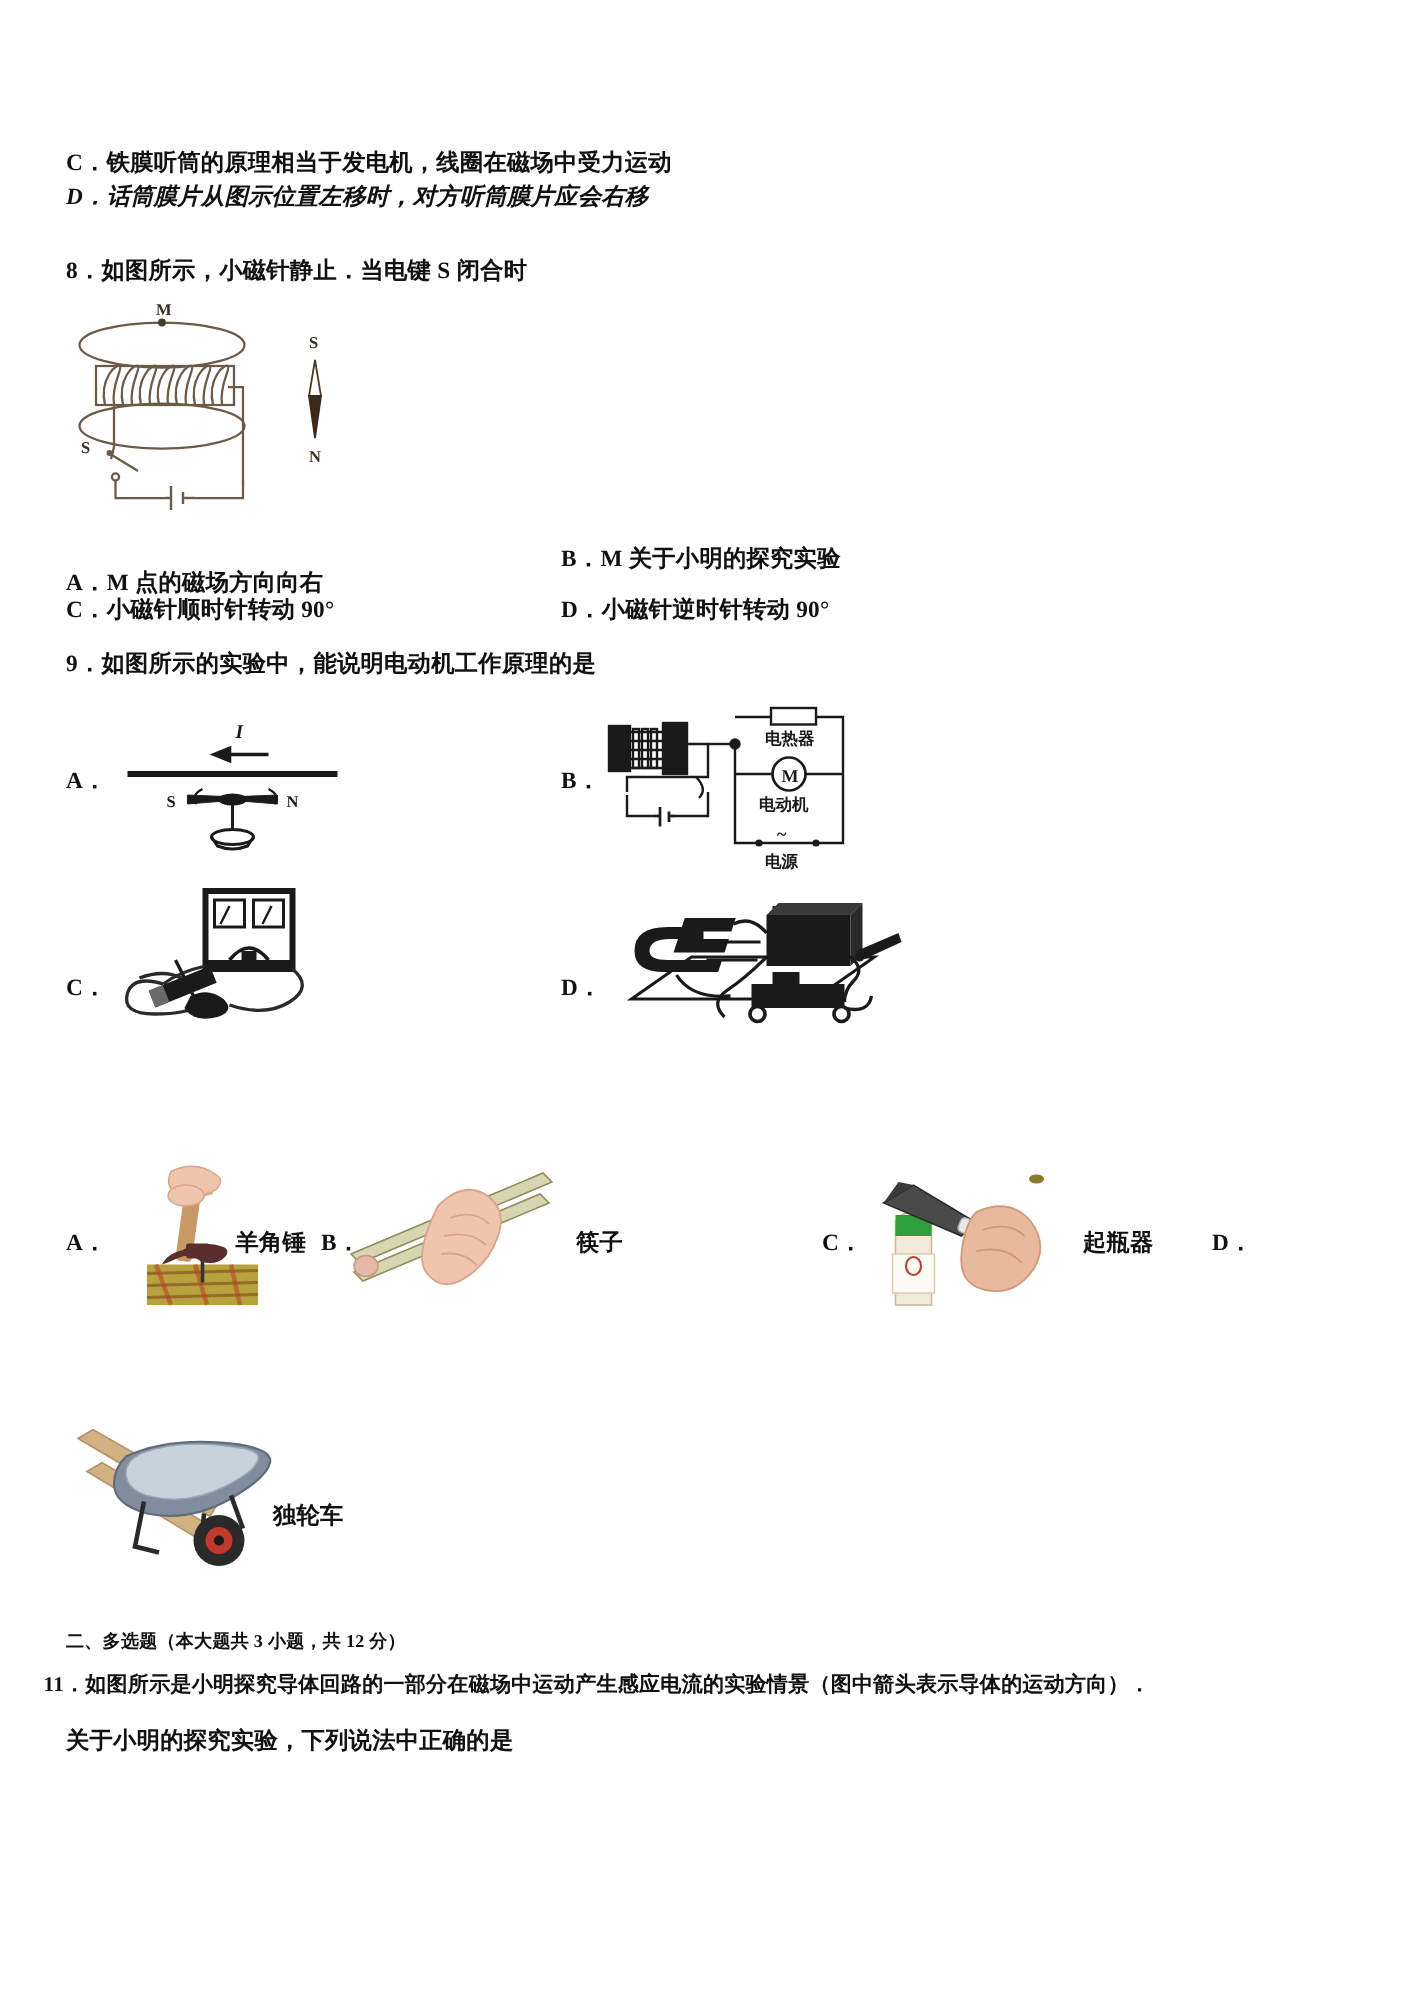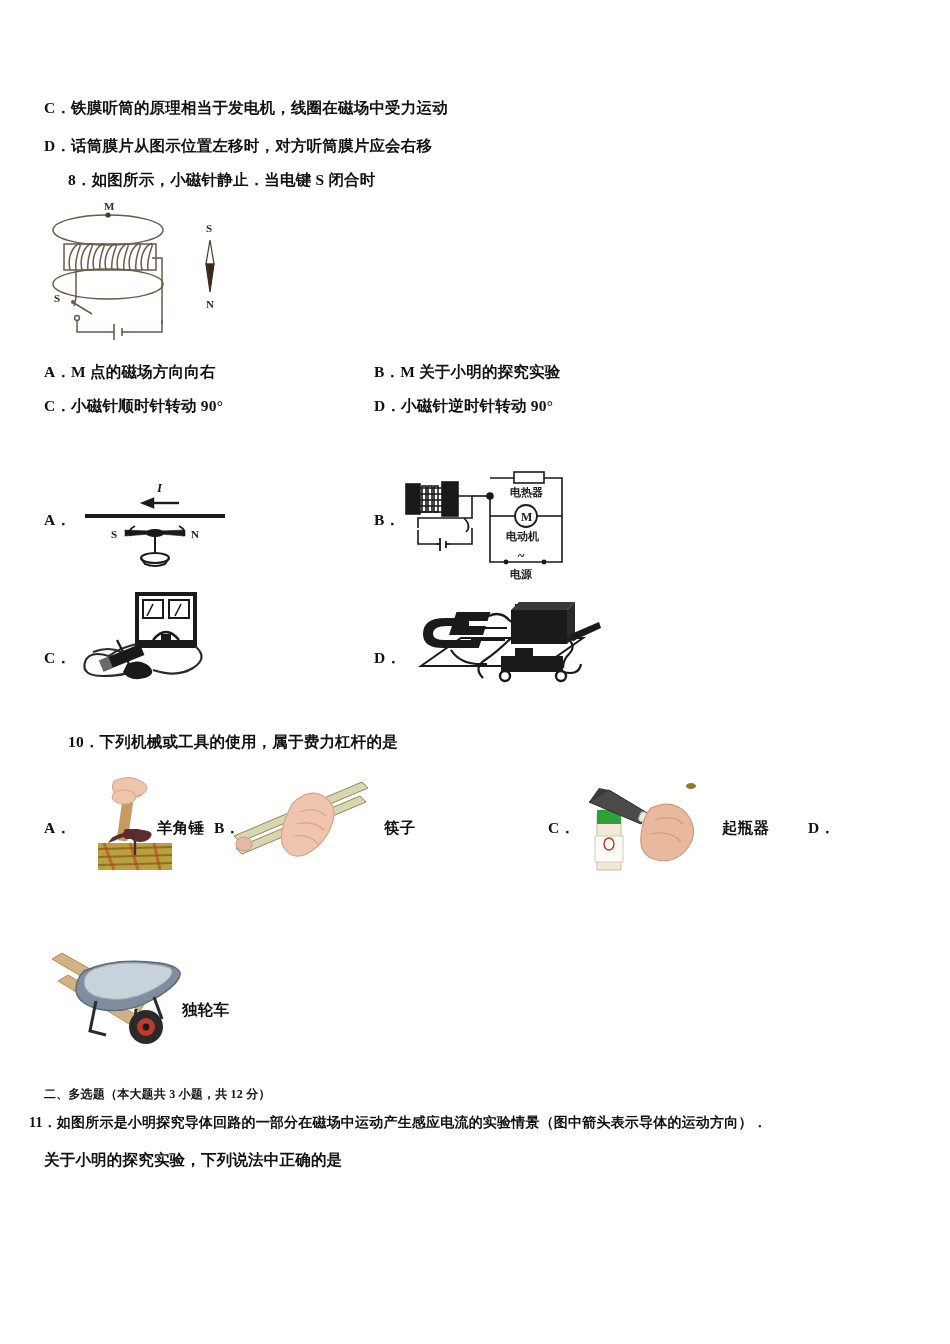--- a/index.html
+++ b/index.html
@@ -24,21 +24,21 @@
     text-align: right;
   }
   .line {
     position: absolute;
     font-size: 15.5px;
     font-weight: bold;
     letter-spacing: 0.2px;
     white-space: nowrap;
     color: #111;
   }
-  .q-text { font-size: 15.5px; font-weight: bold; margin-left: 24px; }
+  .q-text { font-size: 15.5px; font-weight: bold; }
   .opt-label { font-weight: bold; }
   .fig { position: absolute; }
 
   
   .solenoid-wrap { left: 46px; top: 202px; width: 215px; height: 140px; }
   .sol-svg { display: block; }
 
   
   .q9a { left: 75px; top: 478px; width: 200px; height: 95px; }
   .q9b { left: 398px; top: 466px; width: 175px; height: 115px; }
@@ -55,21 +55,21 @@
 </style>
 </head>
 <body>
 
 <div class="page">
 
   <div class="line" style="left:44px; top:98px;">
     <span>C．</span><span>铁膜听筒的原理相当于发电机，线圈在磁场中受力运动</span>
   </div>
 
-  <div class="line" style="left:44px; top:136px;">
+  <div class="line" style="left:44px; top:121px;font-style:italic;">
     <span>D．</span><span>话筒膜片从图示位置左移时，对方听筒膜片应会右移</span>
   </div>
 
   <div class="line q-text" style="left:44px; top:170px;">8．如图所示，小磁针静止．当电键 S 闭合时</div>
 
   <div class="fig solenoid-wrap">
     <svg class="sol-svg" width="215" height="140" viewBox="0 0 215 140">
       <g fill="none" stroke="#6b5a45" stroke-width="1.5">
 
         <ellipse cx="62" cy="28" rx="55" ry="15"></ellipse>
@@ -113,33 +113,34 @@
 
       <g>
         <text x="160" y="30" font-family="Liberation Serif, serif" font-size="11" font-weight="bold" fill="#3a2e22">S</text>
         <polygon points="164,38 168,62 160,62" fill="#ffffff" stroke="#4a3a2a" stroke-width="1.2"></polygon>
         <polygon points="164,90 168,62 160,62" fill="#3a2a1c" stroke="#3a2a1c" stroke-width="1.2"></polygon>
         <text x="160" y="106" font-family="Liberation Serif, serif" font-size="11" font-weight="bold" fill="#3a2e22">N</text>
       </g>
     </svg>
   </div>
 
-  <div class="line" style="left:44px; top:362px;">
+  <div class="line" style="left:44px; top:378px;">
     <span>A．</span><span>M 点的磁场方向向右</span>
   </div>
   <div class="line" style="left:374px; top:362px;">
     <span>B．</span><span>M 关于小明的探究实验</span>
   </div>
   <div class="line" style="left:44px; top:396px;">
     <span>C．</span><span>小磁针顺时针转动 90°</span>
   </div>
   <div class="line" style="left:374px; top:396px;">
     <span>D．</span><span>小磁针逆时针转动 90°</span>
   </div>
 
+  <div class="line q-text" style="left:44px; top:432px;">9．如图所示的实验中，能说明电动机工作原理的是</div>
 
   <div class="line opt-label" style="left:44px; top:510px;">A．</div>
   <div class="fig q9a">
     <svg width="200" height="95" viewBox="0 0 200 95">
 
       <text x="82" y="14" font-family="Liberation Serif, serif" font-size="13" font-style="italic" font-weight="bold" fill="#1a1a1a">I</text>
 
       <g stroke="#1a1a1a" stroke-width="2.4" fill="#1a1a1a">
         <line x1="74" y1="25" x2="104" y2="25"></line>
         <polygon points="68,25 78,21 78,29"></polygon>
@@ -286,21 +287,20 @@
       <g fill="none" stroke="#1a1a1a" stroke-width="2.2">
         <path d="M96 30 q-10 -12 -22 -6"></path>
         <path d="M96 46 q-14 14 -26 22 q-12 8 -2 18"></path>
         <path d="M152 46 q10 8 2 16 q-6 6 -6 14"></path>
         <path d="M148 80 q16 4 18 -8"></path>
         <path d="M36 58 q10 16 36 14"></path>
       </g>
     </svg>
   </div>
 
-  <div class="line q-text" style="left:44px; top:732px;">10．下列机械或工具的使用，属于费力杠杆的是</div>
 
   <div class="line opt-label" style="left:44px; top:818px;">A．</div>
   <div class="fig q10a">
     <svg width="105" height="95" viewBox="0 0 105 95">
 
       <rect x="18" y="68" width="74" height="27" fill="#b8a23d"></rect>
       <path d="M18 74 L92 72 M18 82 L92 80 M18 90 L92 88" stroke="#8a5a20" stroke-width="2" fill="none" opacity="0.75"></path>
       <path d="M24 68 L34 95 M50 68 L58 95 M74 68 L80 95" stroke="#c0392b" stroke-width="3" fill="none" opacity="0.55"></path>
 
       <line x1="55" y1="60" x2="55" y2="80" stroke="#333" stroke-width="2.4"></line>

